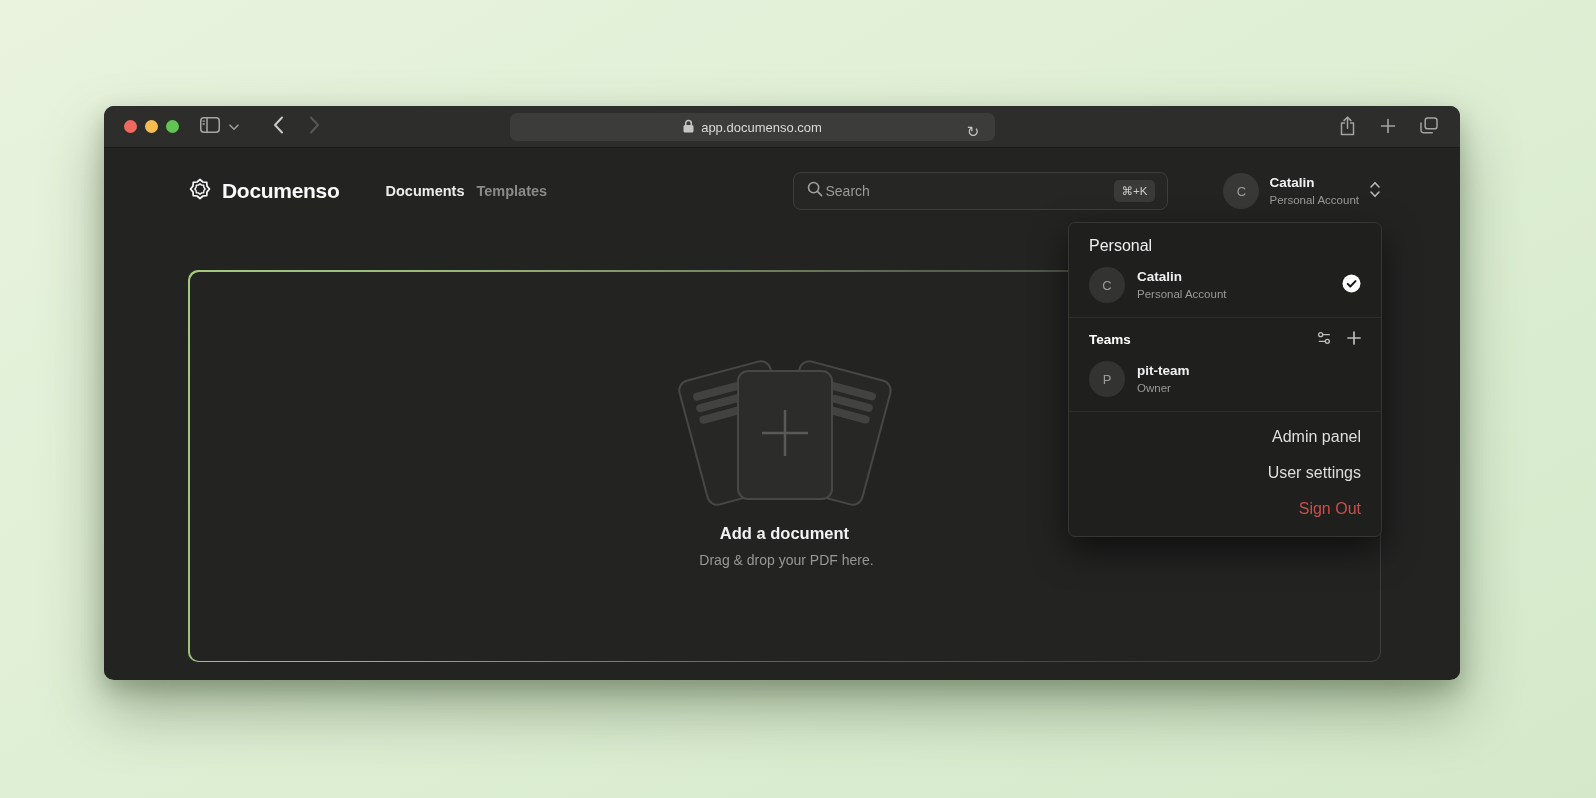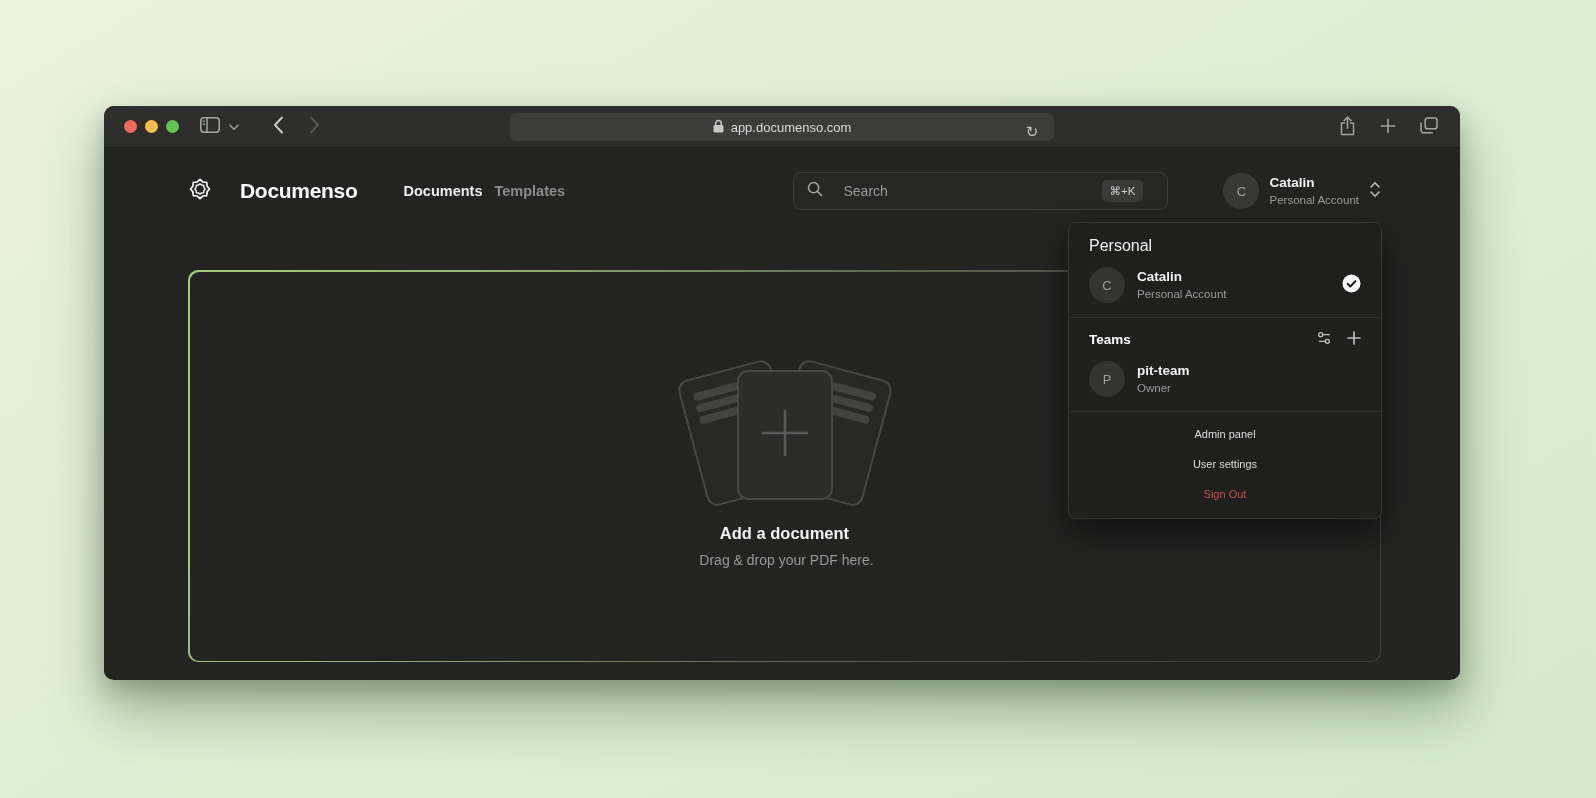--- a/index.html
+++ b/index.html
@@ -25,38 +25,38 @@
   .light.red { background:#ee6a5f; }
   .light.yellow { background:#f5bd4f; }
   .light.green { background:#61c454; }
   .tb-btn { background:none; border:none; display:flex; align-items:center; justify-content:center;
             width:26px; height:28px; cursor:default; }
   .tb-sidebar { margin-left:18px; }
   .tb-chevdown { margin-left:2px; width:18px; }
   .tb-back { margin-left:22px; }
   .tb-fwd { margin-left:10px; }
   .urlbar {
-    position:absolute; left:406px; top:7px; width:544px; height:28px;
+    position:absolute; left:406px; top:7px; width:485px; height:28px;
     background:#3c3c3a; border-radius:7px; display:flex; align-items:center; justify-content:center;
     gap:7px; color:#d9d9d9; font-size:13px;
   }
   .urlbar .refresh { position:absolute; right:9px; top:5px; color:#c2c2c2; font-size:15px; line-height:18px; }
   .tb-right { position:absolute; right:18px; top:0; height:42px; display:flex; align-items:center; gap:15px; }
   
   .content { position:relative; height:531px; background:#232322; }
   .app-header { display:flex; align-items:center; height:86px; padding:0 79px 0 84px; }
-  .brand { display:flex; align-items:center; gap:28px; cursor:default; }
+  .brand { display:flex; align-items:center; gap:10px; cursor:default; }
   .brand-name { color:#fafafa; font-size:21px; font-weight:700; letter-spacing:-0.3px; }
   .nav { display:flex; gap:12px; margin-left:46px; font-size:14.5px; font-weight:600; }
   .nav a { text-decoration:none; }
   .nav .active { color:#ececec; }
   .nav .muted { color:#8b8b8b; }
   .search {
     margin-left:auto; width:375px; height:38px; border:1px solid #3e3e3d; background:#262625;
-    border-radius:8px; display:flex; align-items:center; padding:0 24px 0 13px; gap:20px;
+    border-radius:8px; display:flex; align-items:center; padding:0 12px 0 13px; gap:2px;
   }
   .search input { flex:1; background:transparent; border:none; outline:none; color:#e3e3e3; font-size:14px;
                   font-family:"Liberation Sans",sans-serif; }
   .search input::placeholder { color:#9a9a9a; }
   .kbd { background:#3a3a39; border-radius:5px; padding:4px 8px; font-size:11.5px; color:#cccccc; }
   .account { margin-left:55px; display:flex; align-items:center; gap:10px; background:none; border:none; cursor:default; }
   .avatar { width:36px; height:36px; border-radius:50%; background:#383837; color:#9c9c9c;
             display:flex; align-items:center; justify-content:center; font-size:13px; }
   .acc-text { text-align:left; line-height:1.3; }
   .acc-name { font-size:13.5px; font-weight:700; color:#f0f0f0; }
@@ -91,22 +91,22 @@
   .dd-row .avatar { background:#333332; }
   .dd-row-text { line-height:1.3; flex:1; }
   .dd-row-name { font-size:13.5px; font-weight:700; color:#f0f0f0; }
   .dd-row-sub { font-size:11.5px; color:#999999; }
   .dd-sep { height:1px; background:#2e2e2d; }
   .dd-teams-head { display:flex; align-items:center; padding:12px 20px 8px; }
   .dd-teams-head .dd-head-label { font-size:13.5px; font-weight:700; color:#ffffff; flex:1; }
   .dd-teams-icons { display:flex; gap:15px; align-items:center; }
   .icon-btn { background:none; border:none; padding:0; display:flex; align-items:center; cursor:default; }
   .dd-menu { padding:7px 0 9px; }
-  .dd-item { display:block; width:100%; text-align:center; background:none; border:none;
-             padding:9px 20px; font-size:11px; color:#dedede; font-family:"Liberation Sans",sans-serif; cursor:default; }
+  .dd-item { display:block; width:100%; text-align:right; background:none; border:none;
+             padding:9px 20px; font-size:16px; color:#dedede; font-family:"Liberation Sans",sans-serif; cursor:default; }
   .dd-item.danger { color:#ca4f4c; }
 </style>
 </head>
 <body>
 
 <div class="window">
 
   <div class="titlebar">
     <div class="traffic">
       <button class="light red"></button>

